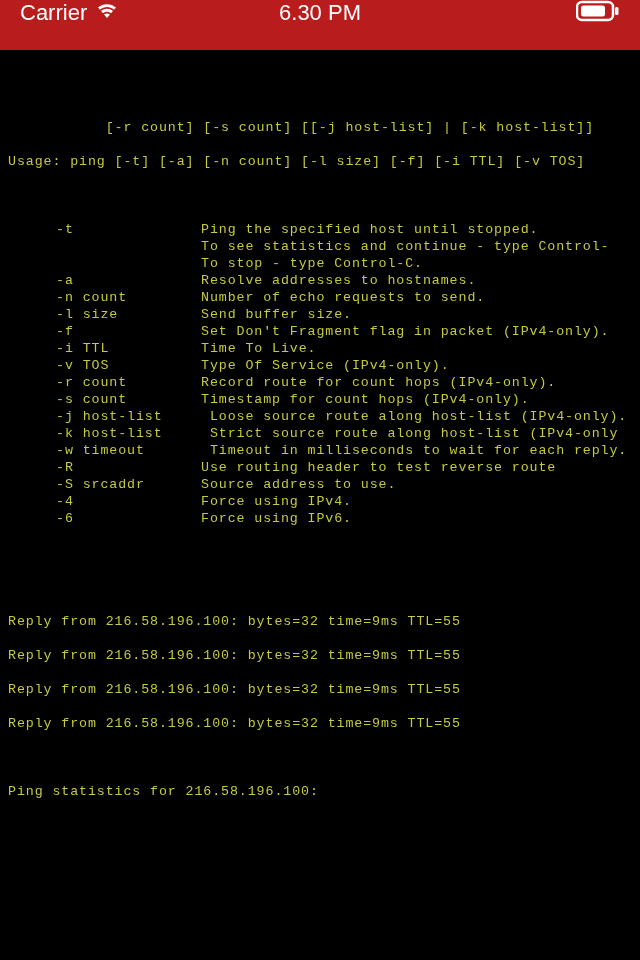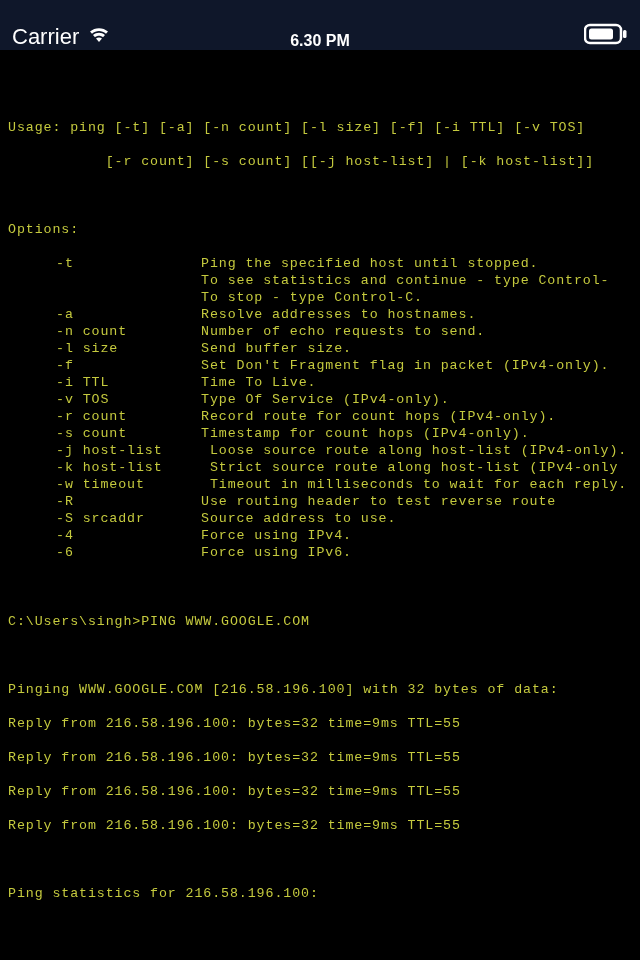--- a/index.html
+++ b/index.html
@@ -9,38 +9,38 @@
     }
     body {
       width: 640px;
       height: 960px;
       background: #000;
       font-family: "Courier New", monospace;
       overflow: hidden;
     }
     .status-bar {
       height: 50px;
-      background: #0f172a;
+      background: #b91c1c;
       display: flex;
-      align-items: flex-end;
+      align-items: flex-start;
       justify-content: space-between;
-      padding: 0 12px;
+      padding: 0 20px;
       color: #fff;
     }
     .status-left {
       display: flex;
       align-items: center;
       gap: 8px;
       font-family: -apple-system, Arial, sans-serif;
       font-size: 22px;
     }
     .status-center {
       font-family: -apple-system, Arial, sans-serif;
-      font-size: 16px;
-      font-weight: 700;
+      font-size: 22px;
+      font-weight: 400;
       position: absolute;
       left: 50%;
       transform: translateX(-50%);
     }
     .status-right {
       display: flex;
       align-items: center;
     }
     .wifi-icon {
       display: inline-block;
@@ -85,29 +85,26 @@
         <rect x="1" y="2" width="36" height="18" rx="5" ry="5" fill="none" stroke="#fff" stroke-width="2.5"></rect>
         <rect x="39" y="7" width="3.5" height="8" rx="1.5" fill="#fff"></rect>
         <rect x="5" y="5.5" width="24" height="11" rx="2.5" fill="#fff"></rect>
       </svg>
     </span>
   </div>
 </div>
 
 <div class="terminal">
 <div>&nbsp;</div>
+<div>           [-r count] [-s count] [[-j host-list] | [-k host-list]]</div>
 <div>Usage: ping [-t] [-a] [-n count] [-l size] [-f] [-i TTL] [-v TOS]</div>
-<div>           [-r count] [-s count] [[-j host-list] | [-k host-list]]</div>
 <div>&nbsp;</div>
-<div>Options:</div>
 <div id="opts-container"><div><span class="pad"></span><span class="opt-flag">-t</span><span>Ping the specified host until stopped.</span></div><div><span class="pad"></span><span class="opt-flag"></span><span>To see statistics and continue - type Control-</span></div><div><span class="pad"></span><span class="opt-flag"></span><span>To stop - type Control-C.</span></div><div><span class="pad"></span><span class="opt-flag">-a</span><span>Resolve addresses to hostnames.</span></div><div><span class="pad"></span><span class="opt-flag">-n count</span><span>Number of echo requests to send.</span></div><div><span class="pad"></span><span class="opt-flag">-l size</span><span>Send buffer size.</span></div><div><span class="pad"></span><span class="opt-flag">-f</span><span>Set Don't Fragment flag in packet (IPv4-only).</span></div><div><span class="pad"></span><span class="opt-flag">-i TTL</span><span>Time To Live.</span></div><div><span class="pad"></span><span class="opt-flag">-v TOS</span><span>Type Of Service (IPv4-only).</span></div><div><span class="pad"></span><span class="opt-flag">-r count</span><span>Record route for count hops (IPv4-only).</span></div><div><span class="pad"></span><span class="opt-flag">-s count</span><span>Timestamp for count hops (IPv4-only).</span></div><div><span class="pad"></span><span class="opt-flag">-j host-list</span><span> Loose source route along host-list (IPv4-only).</span></div><div><span class="pad"></span><span class="opt-flag">-k host-list</span><span> Strict source route along host-list (IPv4-only</span></div><div><span class="pad"></span><span class="opt-flag">-w timeout</span><span> Timeout in milliseconds to wait for each reply.</span></div><div><span class="pad"></span><span class="opt-flag">-R</span><span>Use routing header to test reverse route</span></div><div><span class="pad"></span><span class="opt-flag">-S srcaddr</span><span>Source address to use.</span></div><div><span class="pad"></span><span class="opt-flag">-4</span><span>Force using IPv4.</span></div><div><span class="pad"></span><span class="opt-flag">-6</span><span>Force using IPv6.</span></div></div>
 <div>&nbsp;</div>
-<div>C:\Users\singh&gt;PING WWW.GOOGLE.COM</div>
 <div>&nbsp;</div>
-<div>Pinging WWW.GOOGLE.COM [216.58.196.100] with 32 bytes of data:</div>
 <div>Reply from 216.58.196.100: bytes=32 time=9ms TTL=55</div>
 <div>Reply from 216.58.196.100: bytes=32 time=9ms TTL=55</div>
 <div>Reply from 216.58.196.100: bytes=32 time=9ms TTL=55</div>
 <div>Reply from 216.58.196.100: bytes=32 time=9ms TTL=55</div>
 <div>&nbsp;</div>
 <div>Ping statistics for 216.58.196.100:</div>
 
 
 
 

